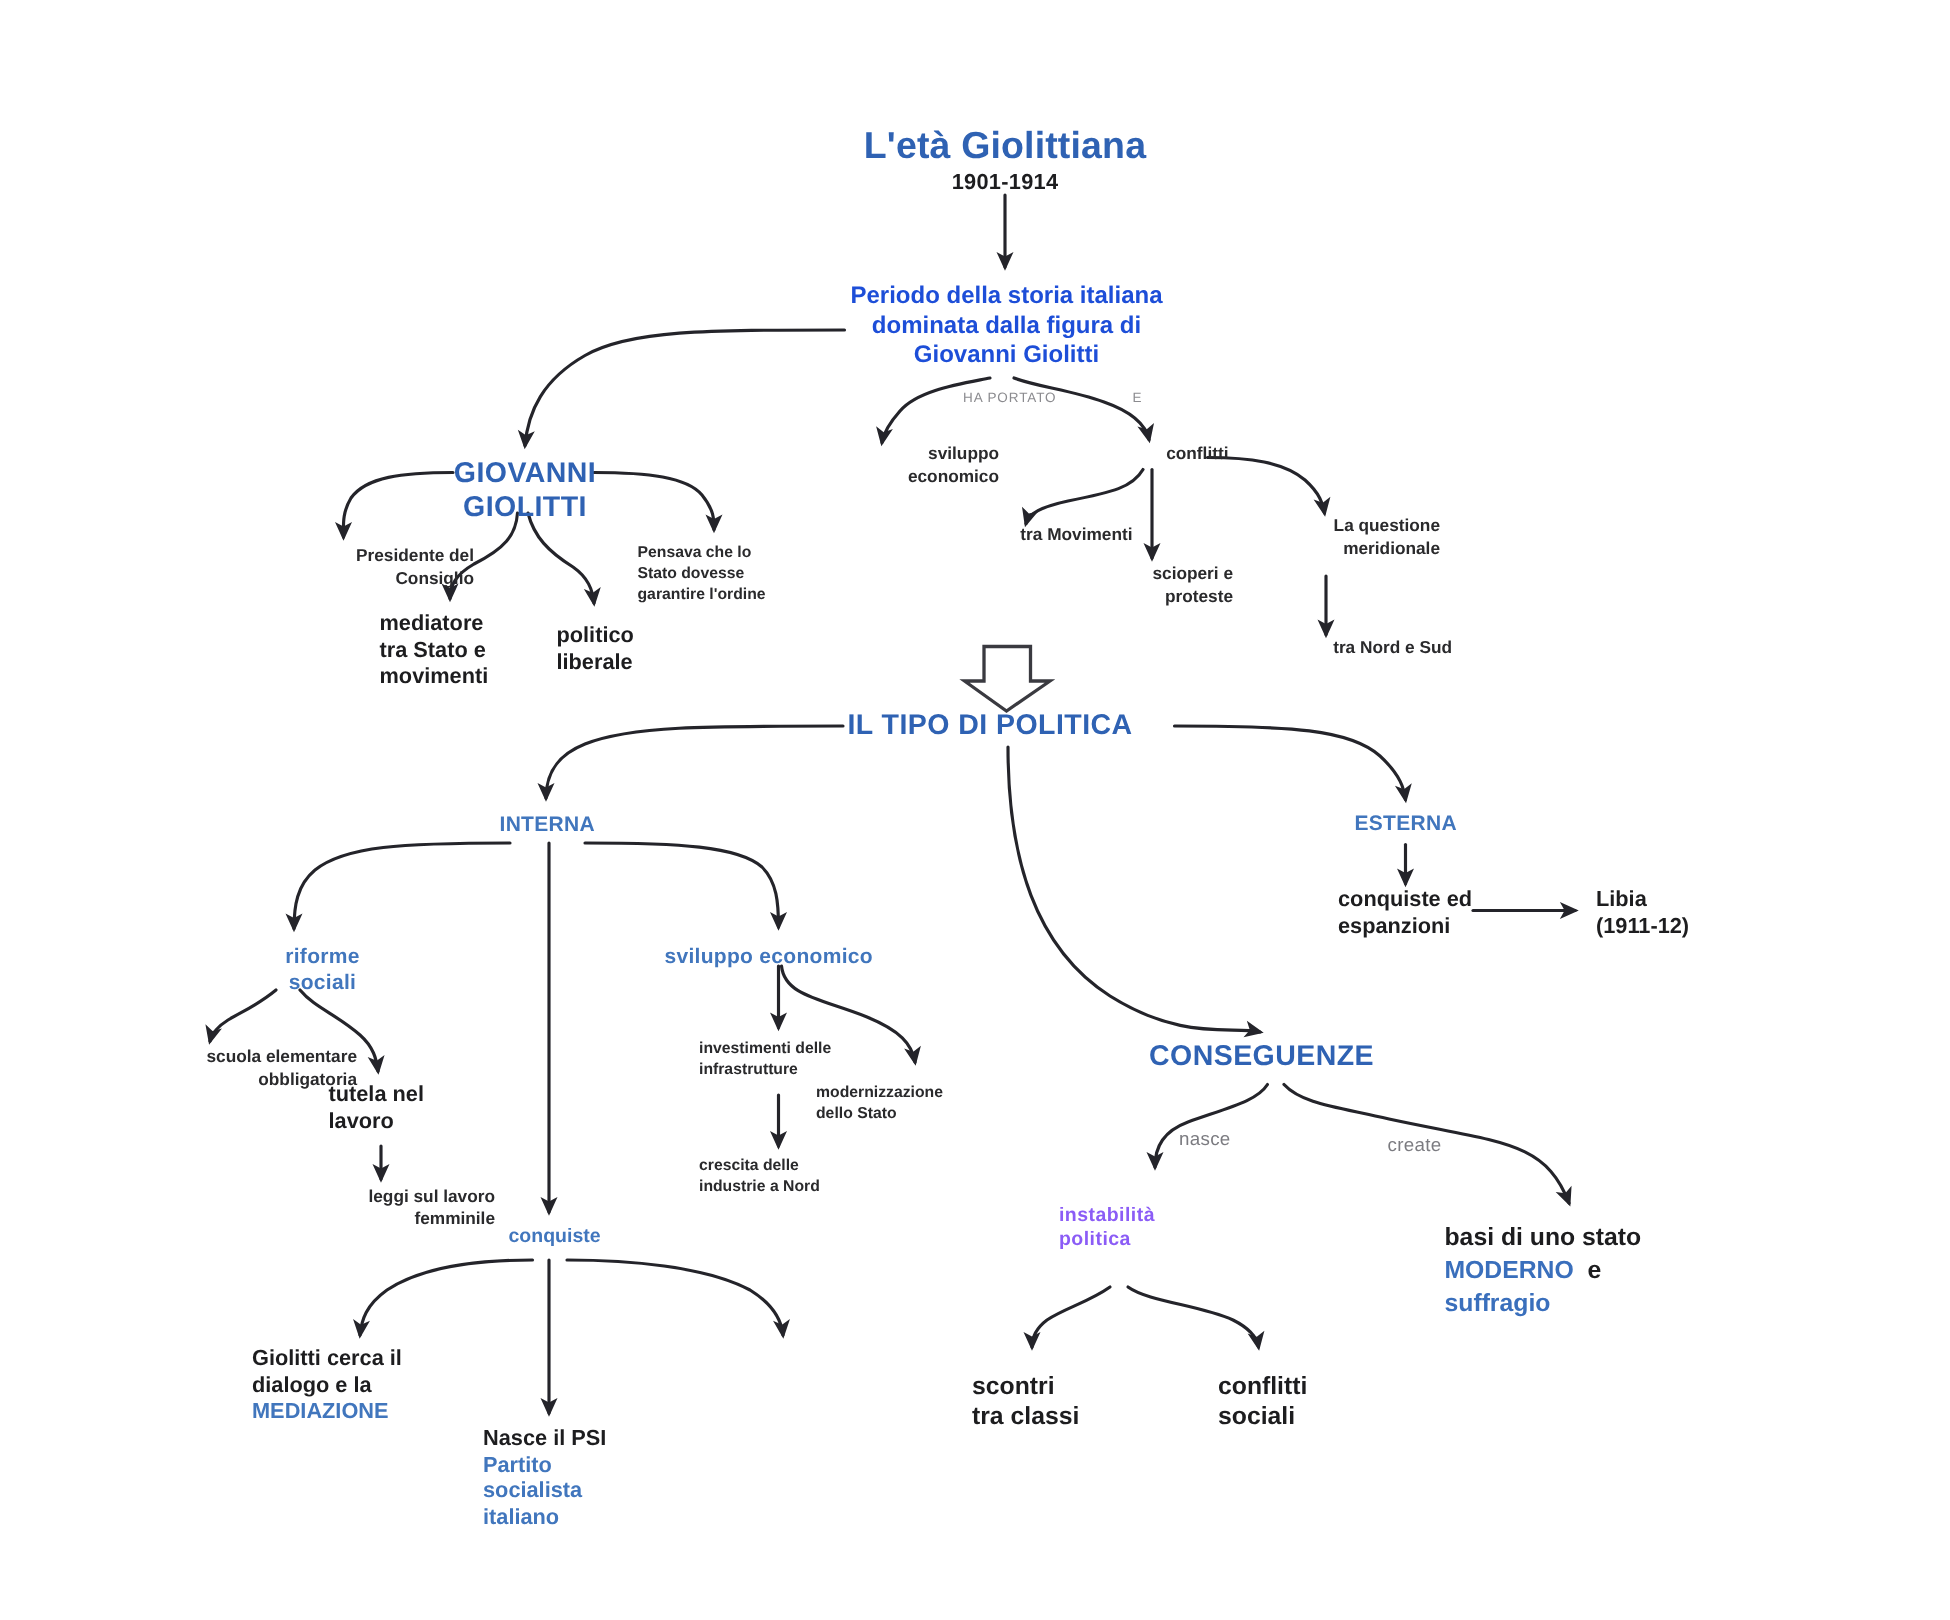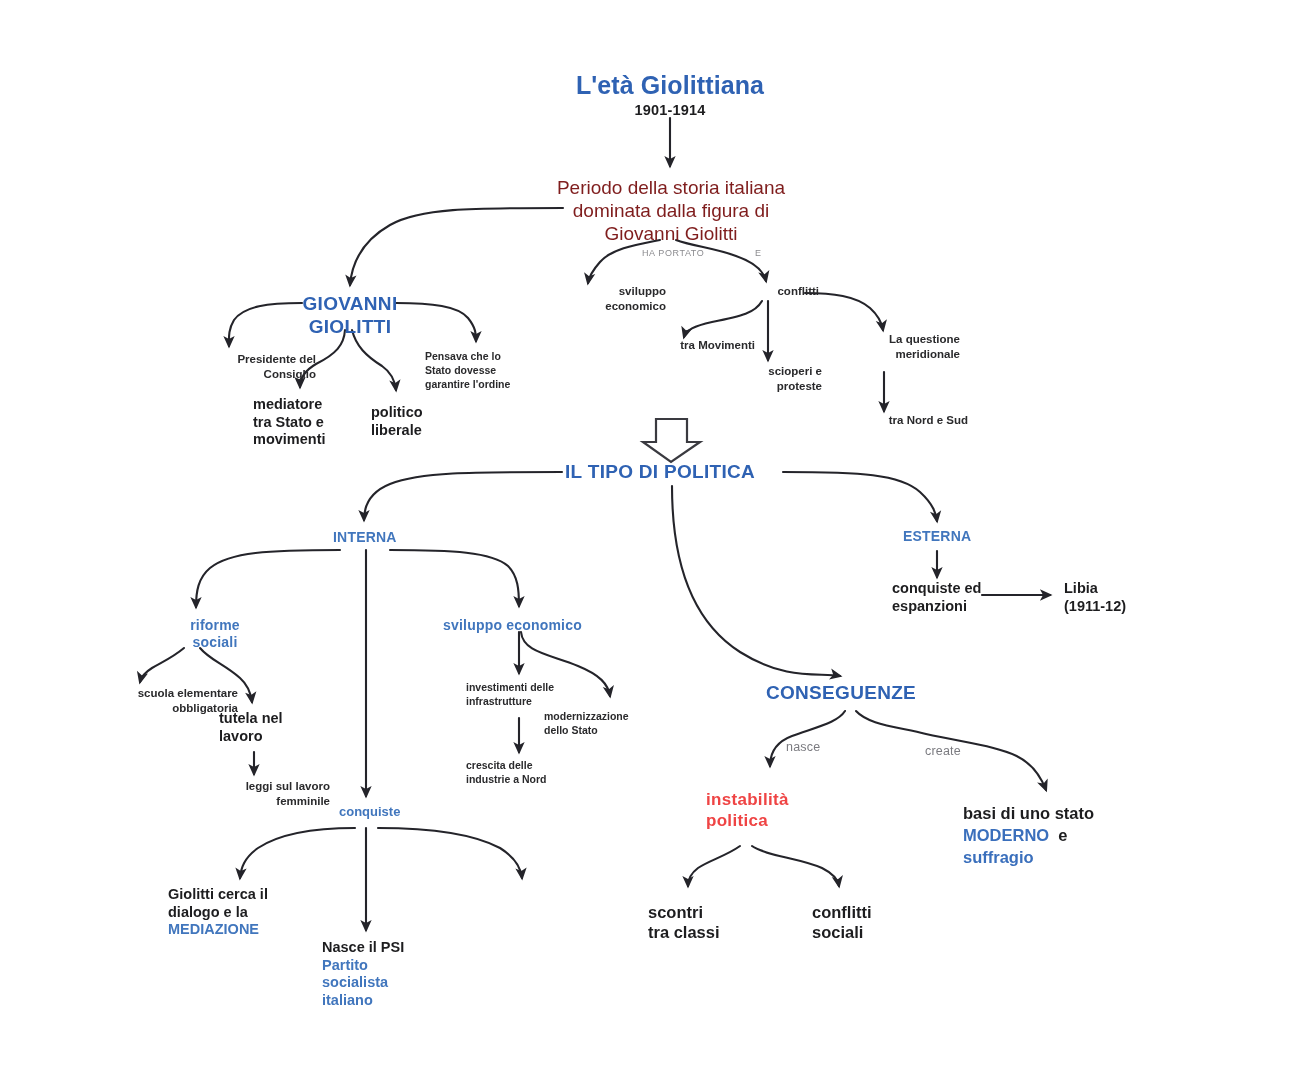--- a/index.html
+++ b/index.html
@@ -16,20 +16,21 @@
     font-family: "Liberation Sans", "DejaVu Sans", sans-serif;
     color: #1d1d1f;
     -webkit-font-smoothing: antialiased;
   }
 
   #canvas {
     position: absolute;
     inset: 0;
     width: 1300px;
     height: 857px;
+    margin-top: 12px;
   }
 
   
   #edges {
     position: absolute;
     left: 0;
     top: 0;
     width: 1300px;
     height: 1080px;
     pointer-events: none;
@@ -50,35 +51,35 @@
     color: #2f62b3;
     letter-spacing: 0.1px;
   }
   .subtitle {
     font-size: 14.5px;
     font-weight: 700;
     color: #1d1d1f;
     letter-spacing: 0.2px;
   }
   .lead {
-    font-size: 19px;
-    font-weight: 400;
-    color: #7f1d1d;
+    font-size: 16px;
+    font-weight: 700;
+    color: #1d4ed8;
     text-align: center;
   }
   .h-blue-lg {
     font-size: 19px;
     font-weight: 700;
     color: #2f62b3;
     letter-spacing: 0.3px;
   }
   .h-blue-md {
-    font-size: 17px;
-    font-weight: 700;
-    color: #ef4444;
+    font-size: 13px;
+    font-weight: 700;
+    color: #8b5cf6;
     letter-spacing: 0.3px;
   }
   .h-blue-sm {
     font-size: 14px;
     font-weight: 700;
     color: #4176bd;
     letter-spacing: 0.2px;
   }
   .h-blue-xs {
     font-size: 13px;

